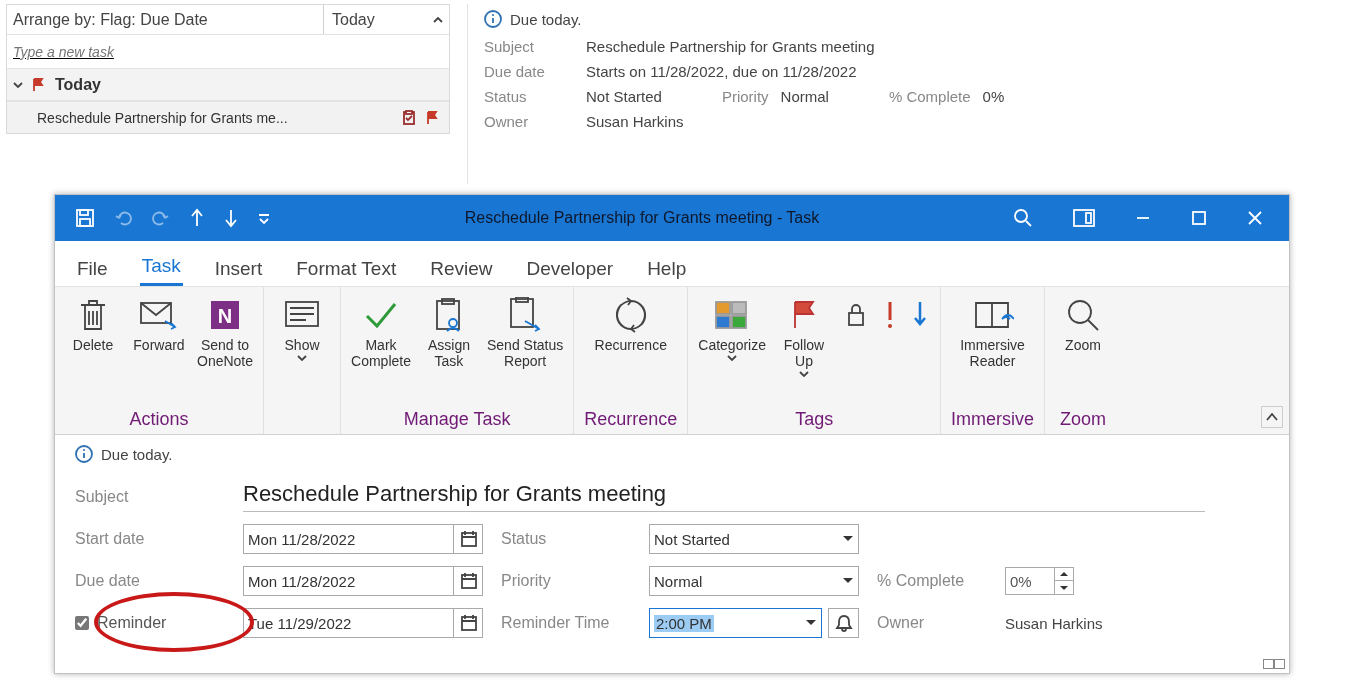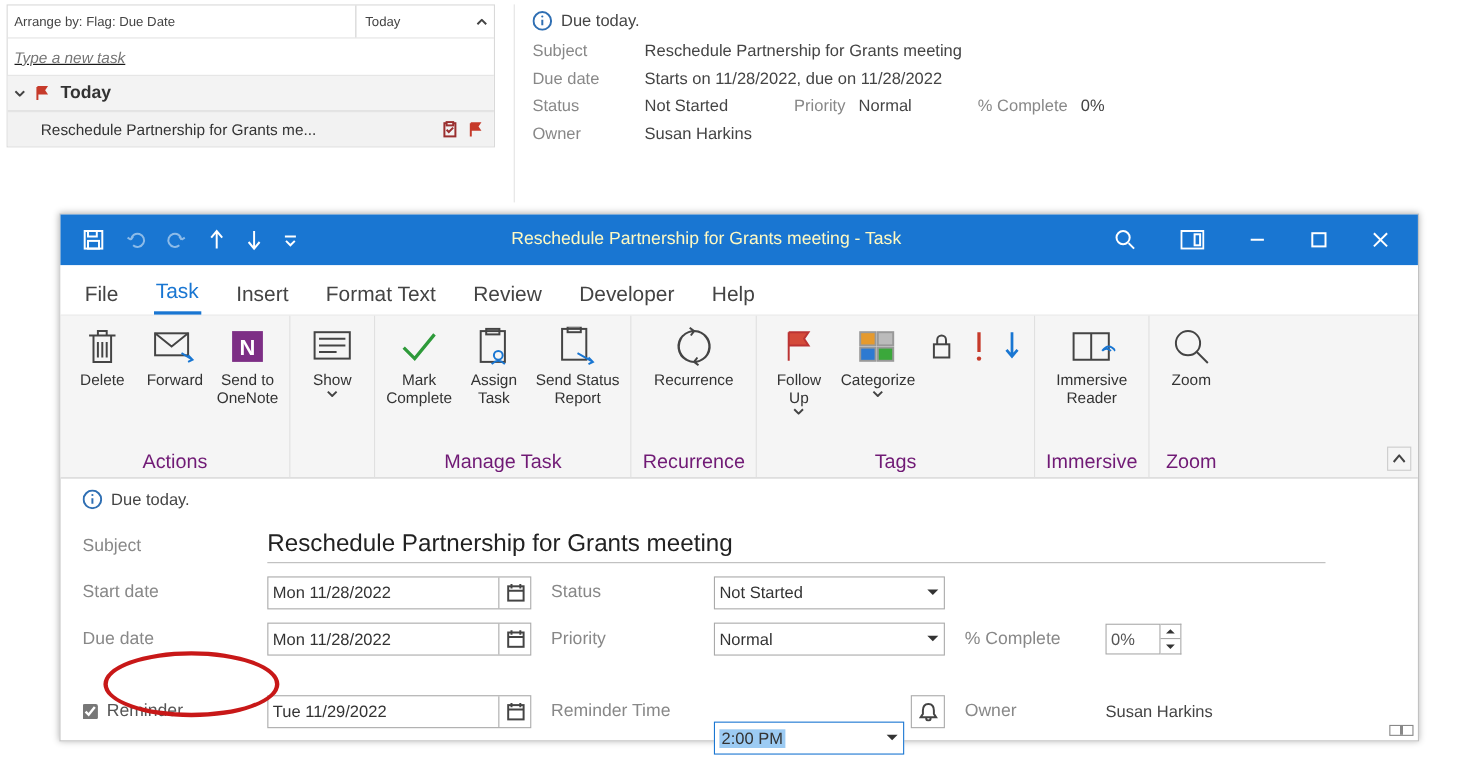--- a/index.html
+++ b/index.html
@@ -1,20 +1,20 @@
 <!DOCTYPE html>
 <html><head>
 <meta charset="utf-8">
 <style>
 * { box-sizing: border-box; margin: 0; padding: 0; font-family: "Segoe UI", Arial, sans-serif; }
 body { background: #fff; width: 1345px; height: 698px; position: relative; overflow: hidden; }
 
 
 .task-pane { position: absolute; left: 6px; top: 4px; width: 444px; border: 1px solid #d9d9d9; background: #fff; }
-.arrange-row { display: flex; justify-content: space-between; height: 30px; align-items: center; padding: 0 6px; border-bottom: 1px solid #e3e3e3; font-size: 12px; color: #444; }
+.arrange-row { display: flex; justify-content: space-between; height: 30px; align-items: center; padding: 0 6px; border-bottom: 1px solid #e3e3e3; font-size: 16px; color: #444; }
 .arrange-row .sort-col { width: 120px; display: flex; align-items: center; justify-content: space-between; border-left: 1px solid #d0d0d0; padding-left: 8px; height: 100%; }
 .arrange-row .sort-col svg { width: 10px; height: 6px; }
 .new-task { height: 34px; border-bottom: 1px solid #e3e3e3; display: flex; align-items: center; text-decoration: underline; }
 .new-task input { border: none; outline: none; font-size: 14px; color: #777; font-style: italic; width: 100%; padding: 0 6px; background: transparent; }
 .group-row { height: 32px; display: flex; align-items: center; gap: 8px; padding: 0 6px; background: #f3f3f3; border-bottom: 1px solid #e3e3e3; }
 .group-row .caret { width: 10px; }
 .task-row { height: 32px; display: flex; align-items: center; padding: 0 8px 0 30px; background: #f2f2f2; font-size: 14px; gap: 8px; color: #333; border-top: 1px solid #e3e3e3; }
 .task-row .title { flex: 1; overflow: hidden; white-space: nowrap; text-overflow: ellipsis; }
 .flag { color: #c63a2a; }
 
@@ -22,21 +22,21 @@
 .reading { position: absolute; left: 467px; top: 4px; right: 4px; height: 180px; border-left: 1px solid #e3e3e3; padding: 6px 16px; font-size: 15px; color: #555; }
 .info-row { display: flex; align-items: center; gap: 8px; color: #2f6fb3; margin-bottom: 10px; }
 .info-row span { color: #444; }
 .field-grid { display: grid; grid-template-columns: 100px 1fr; row-gap: 8px; column-gap: 2px; }
 .field-grid .lbl { color: #888; }
 .field-grid .val { color: #444; }
 .field-grid .multi { display: flex; gap: 60px; }
 
 
 .window { position: absolute; left: 54px; top: 194px; width: 1236px; height: 480px; background: #fff; box-shadow: 0 0 6px rgba(0,0,0,.3); border: 1px solid #c2c2c2; }
-.titlebar { height: 46px; background: #1976d2; color: #fef9c3; display: flex; align-items: center; font-size: 16px; position: relative; }
+.titlebar { height: 46px; background: #1976d2; color: #0f172a; display: flex; align-items: center; font-size: 16px; position: relative; }
 .titlebar .qa { display: flex; align-items: center; gap: 18px; padding-left: 20px; }
 .titlebar .qa svg { stroke: #fff; }
 .titlebar .wtitle { flex: 1; text-align: center; }
 .titlebar .wctrl { display: flex; align-items: center; gap: 40px; padding-right: 26px; }
 .titlebar .wctrl svg { stroke: #fff; }
 
 .tabs { height: 46px; background: #fff; display: flex; align-items: flex-end; gap: 30px; padding: 0 20px; border-bottom: 1px solid #e3e3e3; font-size: 19px; color: #444; }
 .tabs .tab { padding: 6px 2px; cursor: pointer; }
 .tabs .tab.active { color: #1976d2; border-bottom: 3px solid #1976d2; font-weight: 500; }
 
@@ -50,21 +50,21 @@
 
 
 .wbody { padding: 10px 20px; font-size: 15px; color: #555; }
 .wbody .info-row { margin-bottom: 18px; }
 .form { display: grid; grid-template-columns: 150px 240px 130px 210px 110px 200px; align-items: center; row-gap: 12px; column-gap: 18px; }
 .form .flbl { color: #888; font-size: 16px; }
 .form .subj { font-size: 22px; color: #222; grid-column: 2 / -1; border-bottom: 1px solid #bbb; padding-bottom: 4px; }
 .fctl { display: flex; align-items: center; height: 30px; border: 1px solid #aaa; background: #fff; padding: 0 4px; font-size: 15px; color: #333; }
 .fctl.date { justify-content: space-between; }
 .fctl.select { justify-content: space-between; }
-.fctl.hl { border-color: #1976d2; margin-top: 48px; }
+.fctl.hl { border-color: #1976d2; }
 .fctl.hl .seltext { background: #9ccbf3; padding: 0 2px; }
 .fctl .calbtn { border-left: 1px solid #aaa; padding-left: 6px; display: flex; align-items: center; height: 100%; }
 .spin { display: flex; align-items: center; }
 .spin .box { width: 50px; height: 28px; border: 1px solid #aaa; display: flex; align-items: center; padding-left: 4px; }
 .spin .arrs { display: flex; flex-direction: column; border: 1px solid #aaa; border-left: none; }
 .spin .arrs div { height: 13px; width: 18px; display: flex; align-items: center; justify-content: center; }
 .spin .arrs div:first-child { border-bottom: 1px solid #aaa; }
 .soundbtn { width: 32px; height: 30px; border: 1px solid #aaa; margin-left: 6px; display: flex; align-items: center; justify-content: center; }
 .rem-row { display: flex; align-items: center; gap: 8px; }
 .rem-row input[type=checkbox] { accent-color: #777; width: 14px; height: 14px; }
@@ -299,40 +299,40 @@
             <span>Recurrence</span>
           </div>
       </div>
       <div class="glabel">Recurrence</div>
     </div>
 
     <div class="rib-group">
       <div class="btns">
         <div class="rib-btn">
             <div class="ic">
-              <svg width="30" height="30" viewBox="0 0 30 30">
-                <path d="M6 2 v26 M6 2 h18 l-4 6 l4 6 h-18" fill="#d44a3a" stroke="#b33"></path>
-              </svg>
-            </div>
-            <span style="white-space:pre-line">Follow
-Up</span>
-            <svg width="10" height="6" viewBox="0 0 10 6">
-              <path d="M1 1 L5 5 L9 1"></path>
-            </svg>
-          </div>
-        <div class="rib-btn">
-            <div class="ic">
               <svg width="36" height="30" viewBox="0 0 36 30">
                 <rect x="2" y="2" width="14" height="12" fill="#e59a2e" stroke="#999"></rect>
                 <rect x="18" y="2" width="14" height="12" fill="#bbb" stroke="#999"></rect>
                 <rect x="2" y="16" width="14" height="12" fill="#2e7ad1" stroke="#999"></rect>
                 <rect x="18" y="16" width="14" height="12" fill="#3ba83b" stroke="#999"></rect>
               </svg>
             </div>
             <span>Categorize</span>
+            <svg width="10" height="6" viewBox="0 0 10 6">
+              <path d="M1 1 L5 5 L9 1"></path>
+            </svg>
+          </div>
+        <div class="rib-btn">
+            <div class="ic">
+              <svg width="30" height="30" viewBox="0 0 30 30">
+                <path d="M6 2 v26 M6 2 h18 l-4 6 l4 6 h-18" fill="#d44a3a" stroke="#b33"></path>
+              </svg>
+            </div>
+            <span style="white-space:pre-line">Follow
+Up</span>
             <svg width="10" height="6" viewBox="0 0 10 6">
               <path d="M1 1 L5 5 L9 1"></path>
             </svg>
           </div>
         <div class="rib-btn" style="min-width:28px">
             <div class="ic">
               <svg width="20" height="24" viewBox="0 0 20 24">
                 <rect x="3" y="10" width="14" height="12"></rect>
                 <path d="M6 10 v-4 a4 4 0 0 1 8 0 v4"></path>
               </svg>

